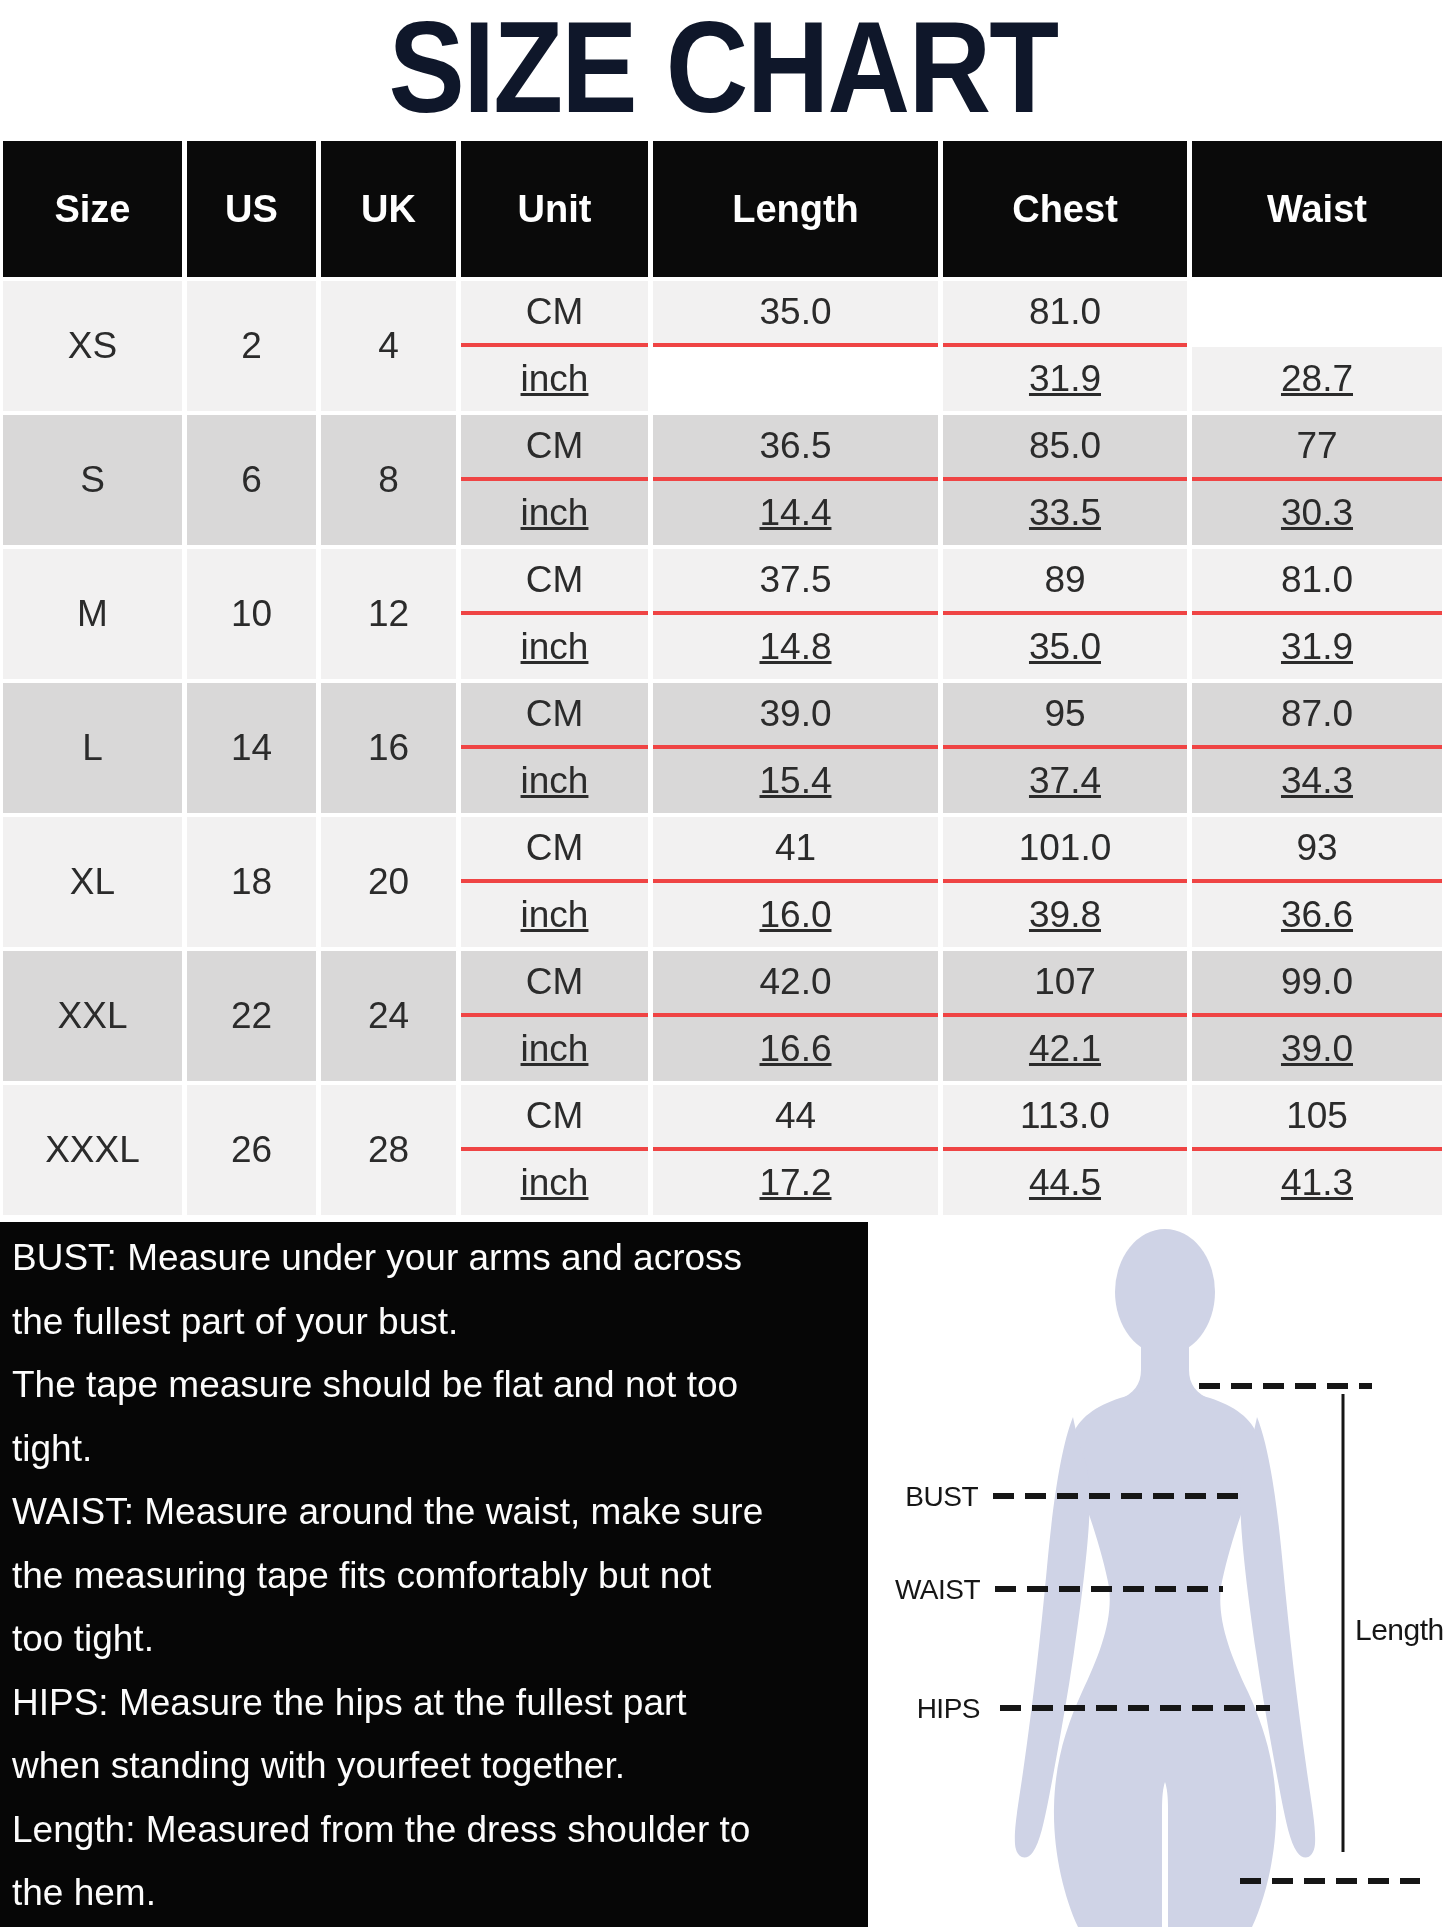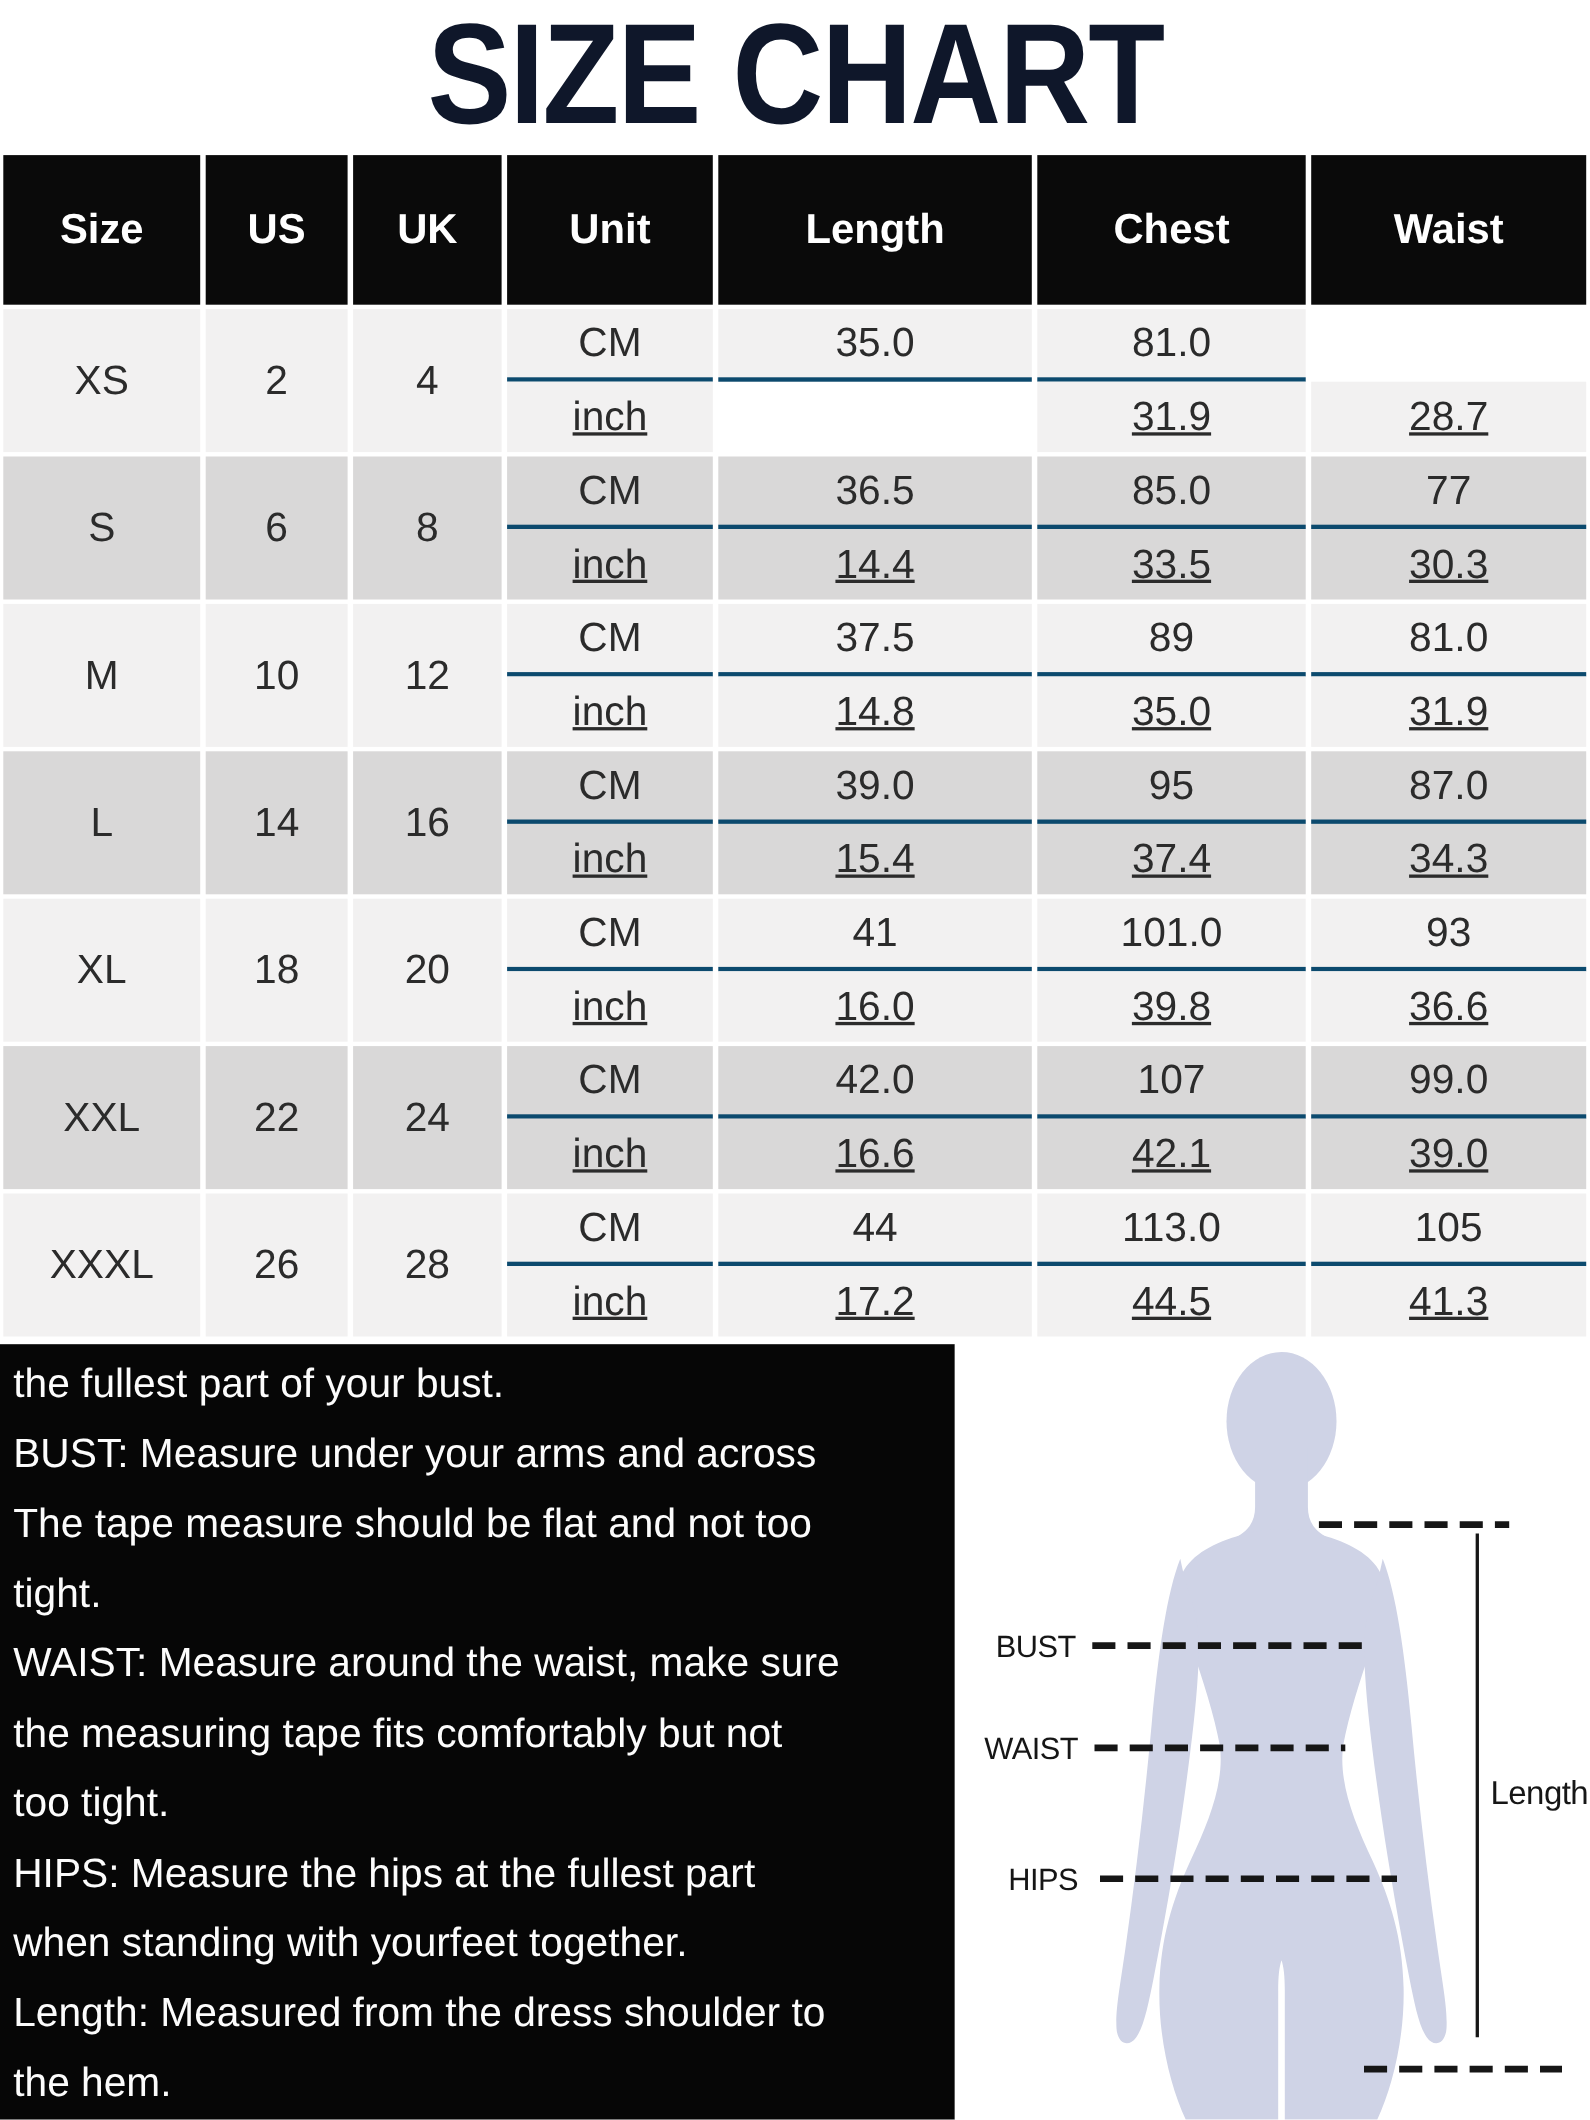--- a/index.html
+++ b/index.html
@@ -35,21 +35,21 @@
   .cell{
     display:flex;align-items:center;justify-content:center;
     font-size:37px;color:#2b2b2b;box-sizing:border-box;
   }
   .light .cell{background:#f2f1f1;}
   .dark  .cell{background:#d9d8d8;}
   .merged{grid-row:1/3;}
   .r1{grid-row:1;} .r2{grid-row:2;text-decoration:underline;}
   .c1{grid-column:1;} .c2{grid-column:2;} .c3{grid-column:3;} .c4{grid-column:4;}
   .c5{grid-column:5;} .c6{grid-column:6;} .c7{grid-column:7;}
-  .sub-top{border-bottom:4px solid #0c4a6e;}
+  .sub-top{border-bottom:4px solid #ef4444;}
 
   
   .notes-panel{
     position:absolute;left:0;top:1222px;width:868px;height:705px;
     background:#060606;box-sizing:border-box;padding:4px 0 0 12px;overflow:hidden;
   }
   .note-line{
     height:63.5px;line-height:63.5px;font-size:37px;color:#fcfcfc;white-space:nowrap;
   }
 
@@ -161,22 +161,22 @@
         <div class="cell c7 r1 sub-top">105</div>
         <div class="cell c4 r2">inch</div>
         <div class="cell c5 r2">17.2</div>
         <div class="cell c6 r2">44.5</div>
         <div class="cell c7 r2">41.3</div>
       </div>
     </div>
 </div>
 
 <div class="notes-panel">
+  <div class="note-line">BUST: Measure under your arms and across</div>
   <div class="note-line">the fullest part of your bust.</div>
-  <div class="note-line">BUST: Measure under your arms and across</div>
   <div class="note-line">The tape measure should be flat and not too</div>
   <div class="note-line">tight.</div>
   <div class="note-line">WAIST: Measure around the waist, make sure</div>
   <div class="note-line">the measuring tape fits comfortably but not</div>
   <div class="note-line">too tight.</div>
   <div class="note-line">HIPS: Measure the hips at the fullest part</div>
   <div class="note-line">when standing with yourfeet together.</div>
   <div class="note-line">Length: Measured from the dress shoulder to</div>
   <div class="note-line">the hem.</div>
 </div>

